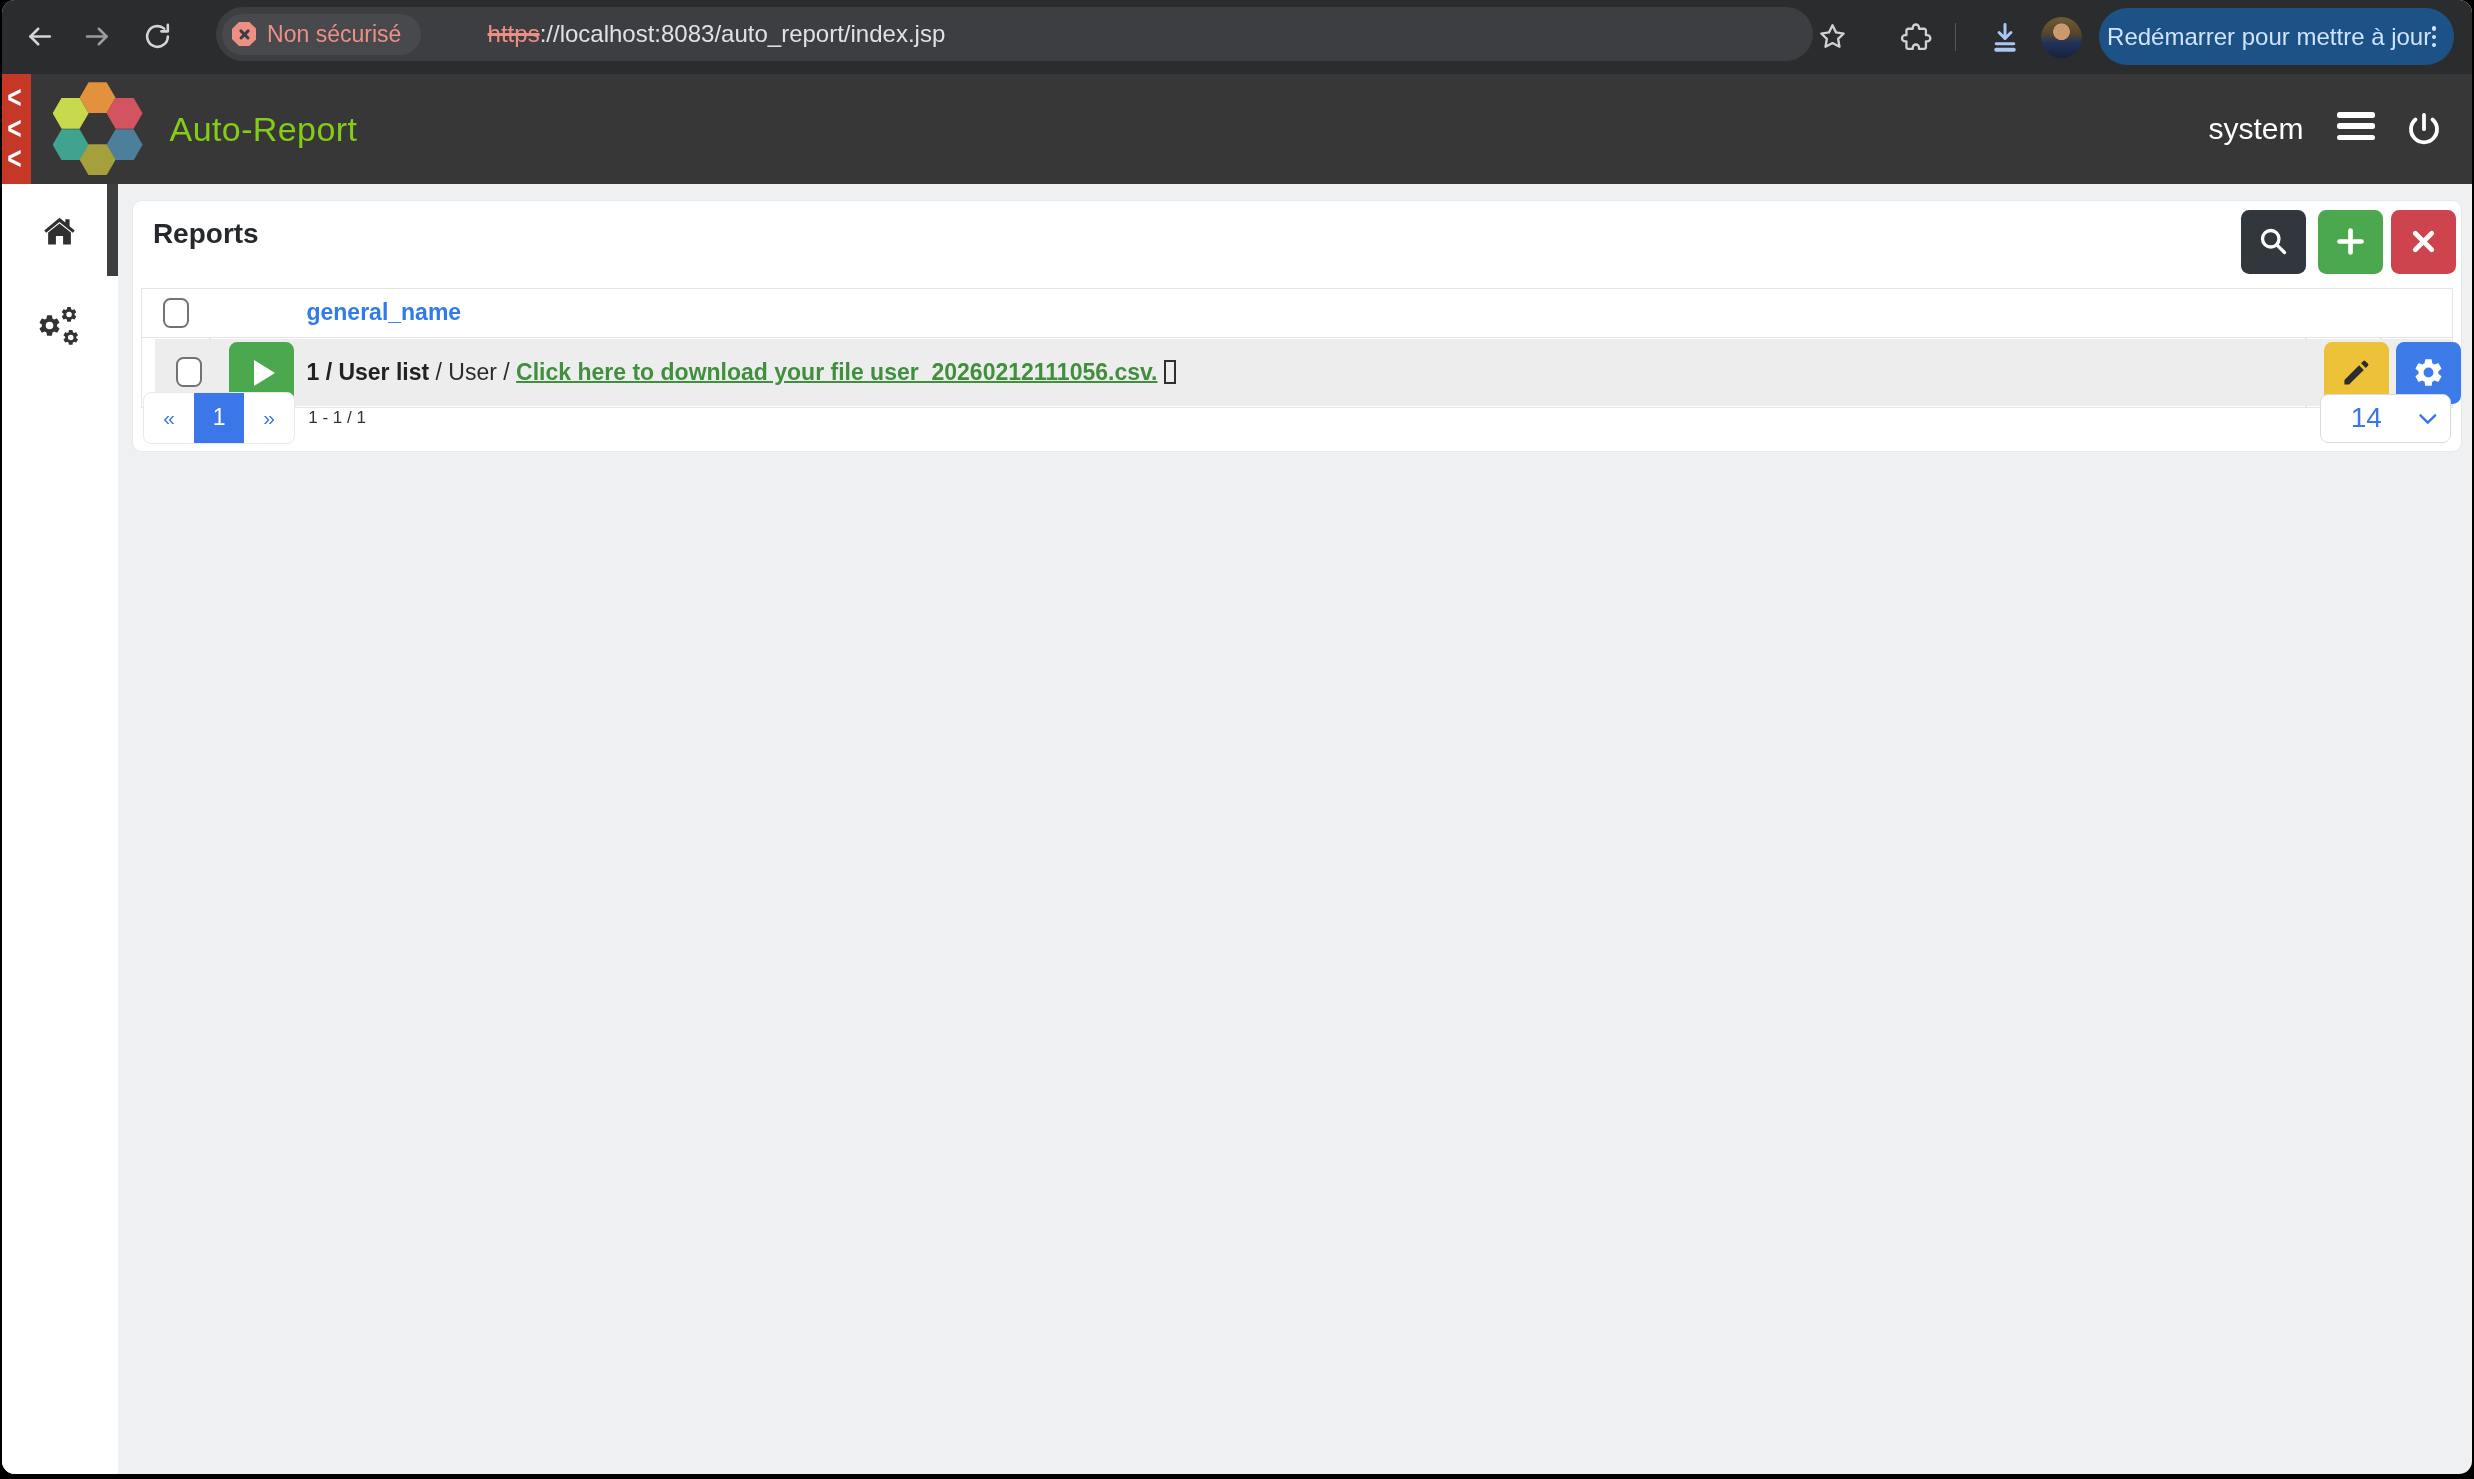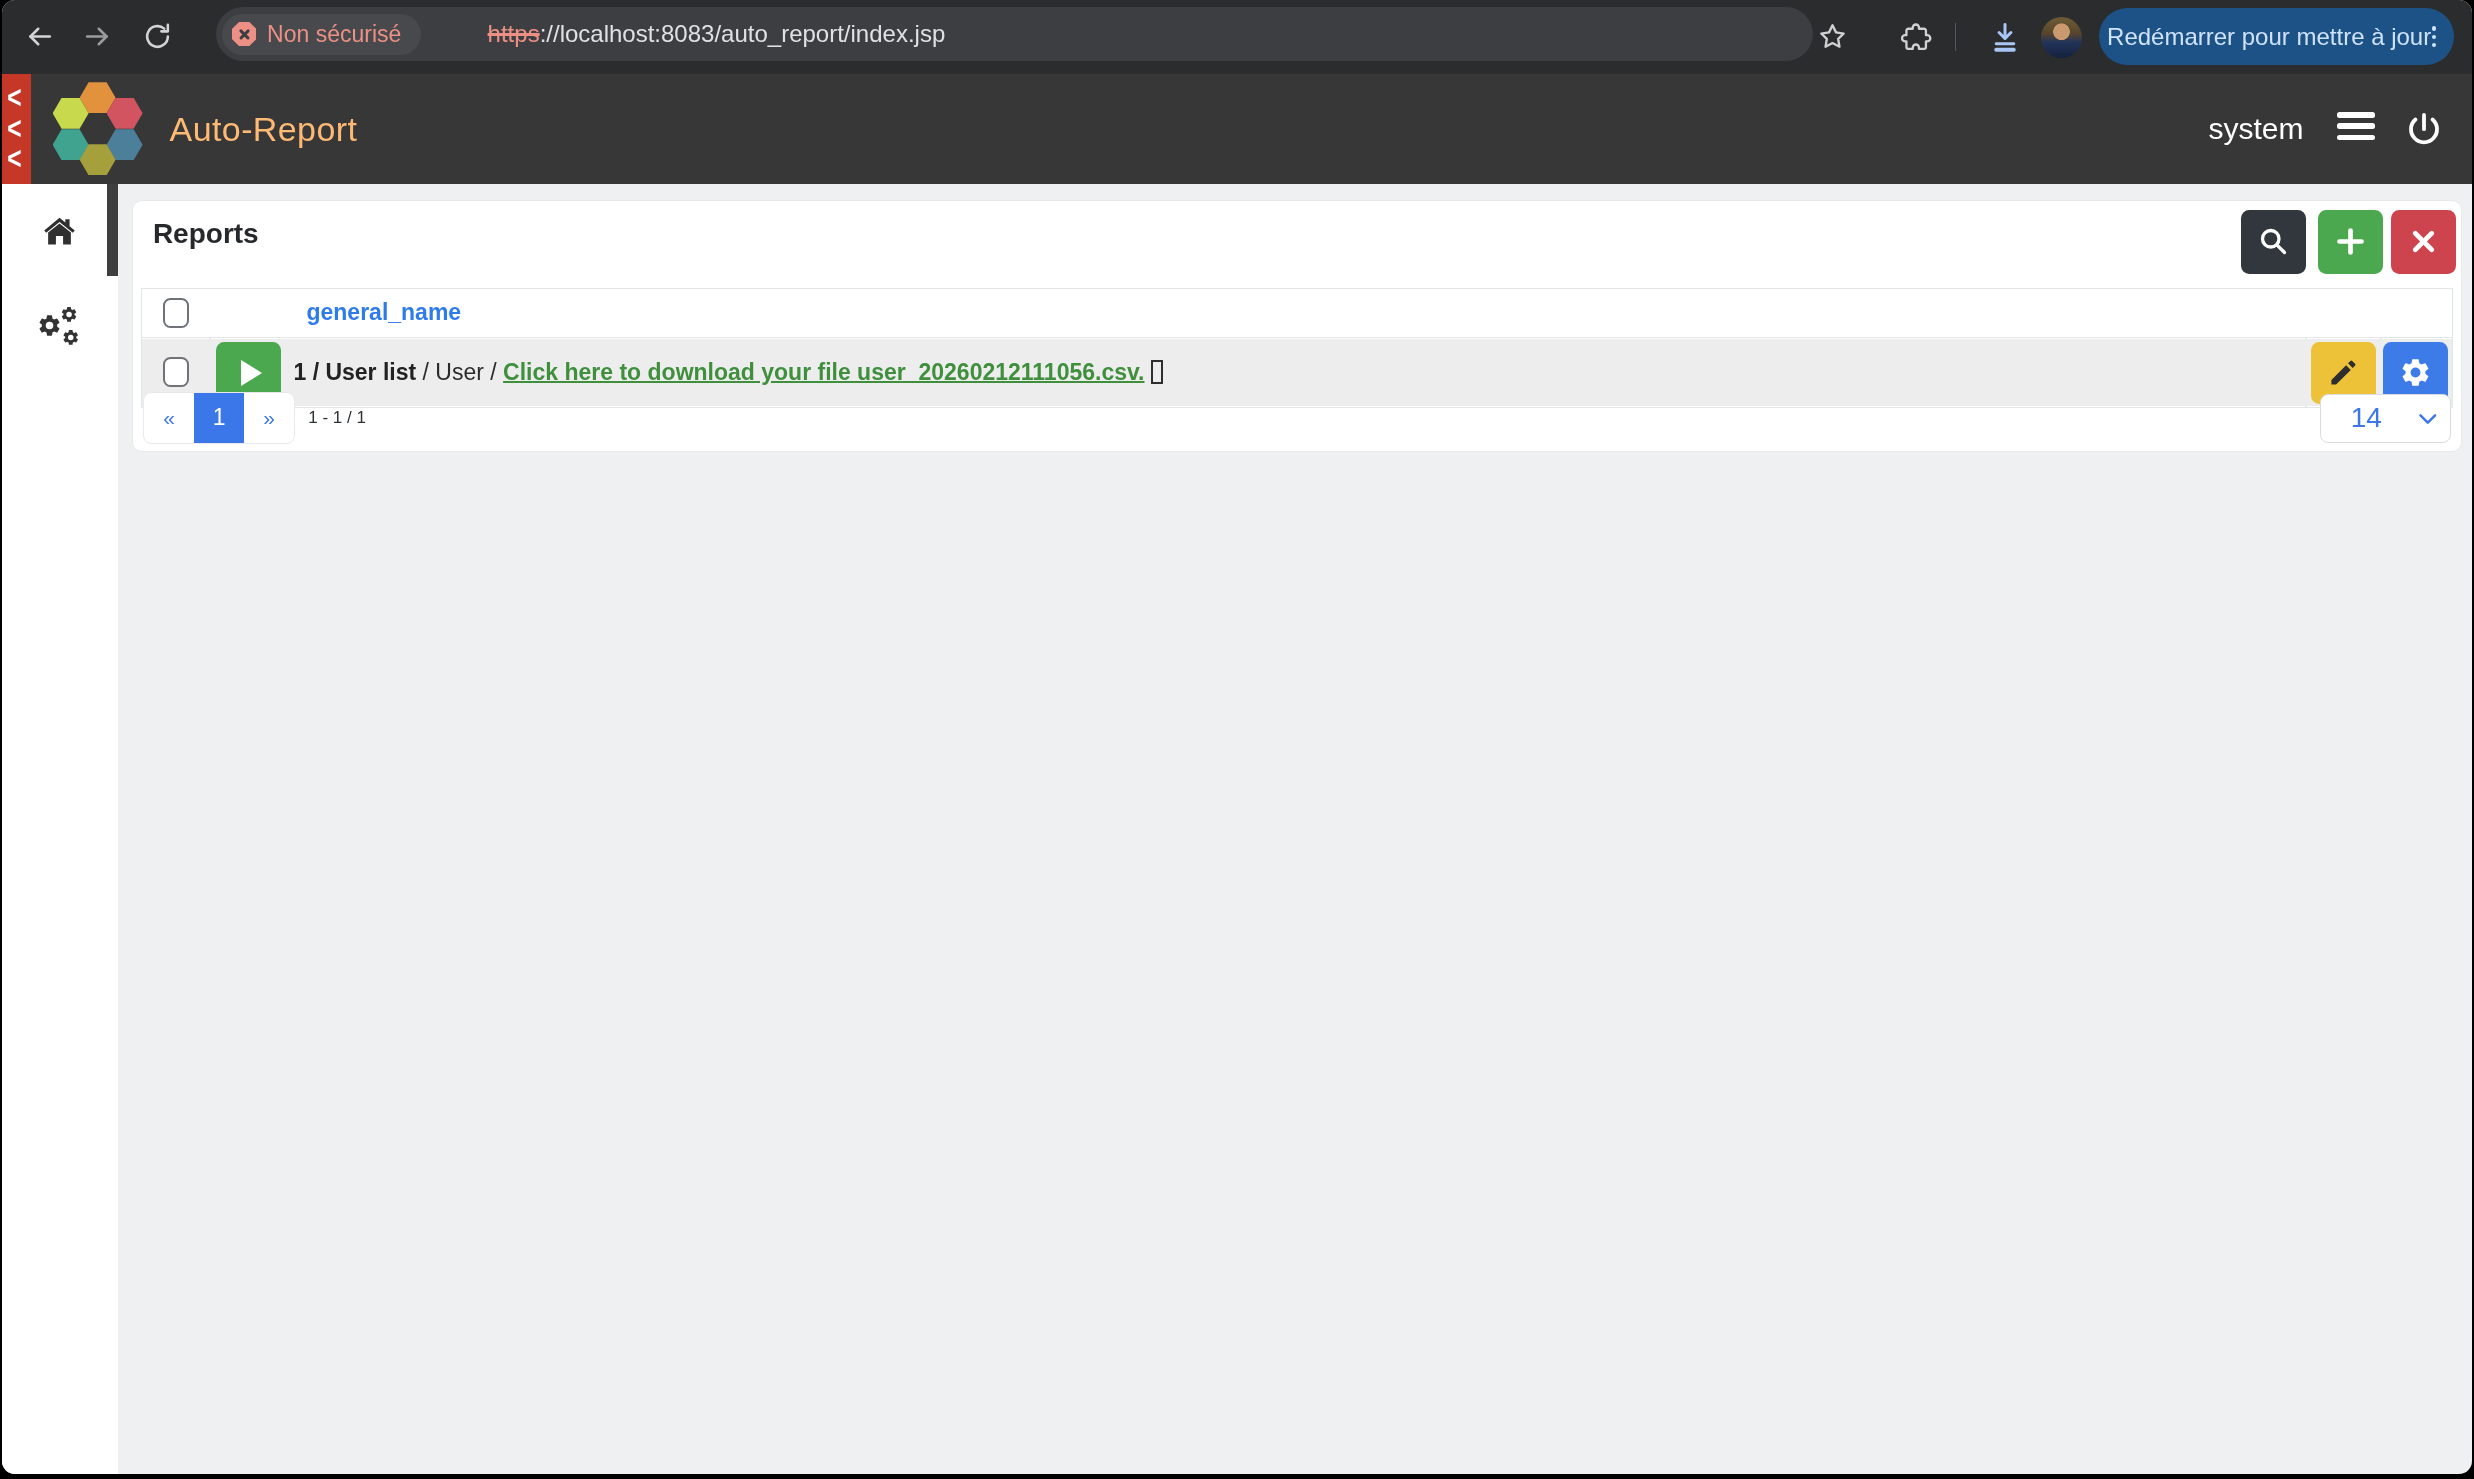--- a/index.html
+++ b/index.html
@@ -35,21 +35,21 @@
   .kebab i{width:4.1px;height:4.1px;border-radius:50%;background:#CFE3FF;display:block;}
 
   
   .apphead{position:relative;height:110px;background:#373737;flex:0 0 auto;}
   .redstrip{position:absolute;left:0;top:0;width:29.5px;height:110px;background:#C53727;}
   .redstrip span{position:absolute;left:5.7px;width:18px;height:24.6px;color:#fff;font-weight:900;font-size:24.6px;
                  line-height:24.6px;transform:scaleY(1.25);}
   .hexlogo{position:absolute;left:51px;top:8.2px;width:90px;height:93px;}
   .hex{position:absolute;width:36px;height:31px;
        clip-path:polygon(25% 0,75% 0,100% 50%,75% 100%,25% 100%,0 50%);}
-  .apptitle{position:absolute;left:168px;top:0;height:110px;line-height:110px;color:#fdba74;font-size:34px;letter-spacing:0.4px;}
+  .apptitle{position:absolute;left:168px;top:0;height:110px;line-height:110px;color:#84cc16;font-size:34px;letter-spacing:0.4px;}
   .hd-user{position:absolute;right:169px;top:0;height:110px;line-height:110px;color:#fff;font-size:30px;}
   .hd-menu{position:absolute;right:97px;top:38px;width:38px;display:flex;flex-direction:column;gap:5.7px;cursor:pointer;}
   .hd-menu i{display:block;height:5.7px;border-radius:2.5px;background:#fff;}
   .hd-power{position:absolute;right:29.5px;top:37px;width:38px;height:38px;}
   .hd-power svg{width:38px;height:38px;display:block;}
 
   
   .appbody{flex:1;display:flex;min-height:0;}
   .sidebar{position:relative;width:116px;background:#fff;flex:0 0 auto;}
   .sb-thumb{position:absolute;right:0;top:0;width:10.6px;height:92px;background:#3E3E3E;}
@@ -63,21 +63,21 @@
   .sq-btn{position:absolute;top:8.2px;width:65px;height:64px;border-radius:8.2px;display:flex;
           align-items:center;justify-content:center;cursor:pointer;}
   .sq-btn svg{width:33px;height:33px;}
   .btn-search{left:2108px;background:#32373D;}
   .btn-add{left:2185px;background:#4CA84F;}
   .btn-close{left:2258px;background:#CE444E;}
 
   .rtable{position:absolute;left:8.2px;top:72px;width:2312px;height:120px;border:1.6px solid #E3E5E7;box-sizing:border-box;margin-top:15px;}
   .vline{position:absolute;top:0;bottom:0;width:1.6px;background:#E3E5E7;}
   .thead{position:absolute;left:0;right:0;top:0;height:48px;background:#fff;border-bottom:1.6px solid #E3E5E7;}
-  .tdata{position:absolute;left:0;right:0;top:50px;height:67px;background:#EDEDEE;}
+  .tdata{position:absolute;left:13px;right:0;top:50px;height:67px;background:#EDEDEE;}
   .cb{position:absolute;left:21px;width:26px;height:29.5px;border:2.5px solid #6F7276;border-radius:7.4px;
       background:#fff;box-sizing:border-box;cursor:pointer;}
   .col-label{position:absolute;left:164px;top:0;line-height:47px;font-size:23px;font-weight:bold;color:#2E7BE9;cursor:pointer;}
   .play-btn{position:absolute;left:74px;top:2.5px;width:65px;height:62px;border-radius:8.2px;background:#4CA84F;
             display:flex;align-items:center;justify-content:center;cursor:pointer;}
   .play-tri{width:0;height:0;border-left:21px solid #fff;border-top:13px solid transparent;
             border-bottom:13px solid transparent;margin-left:4.9px;}
   .row-text{position:absolute;left:151px;top:0;height:67px;line-height:67px;font-size:23px;color:#2B2B2B;white-space:nowrap;}
   .row-text .b{font-weight:bold;color:#222;}
   .row-link{font-weight:bold;color:#3F8F3D;text-decoration:underline;text-decoration-thickness:2px;cursor:pointer;}

